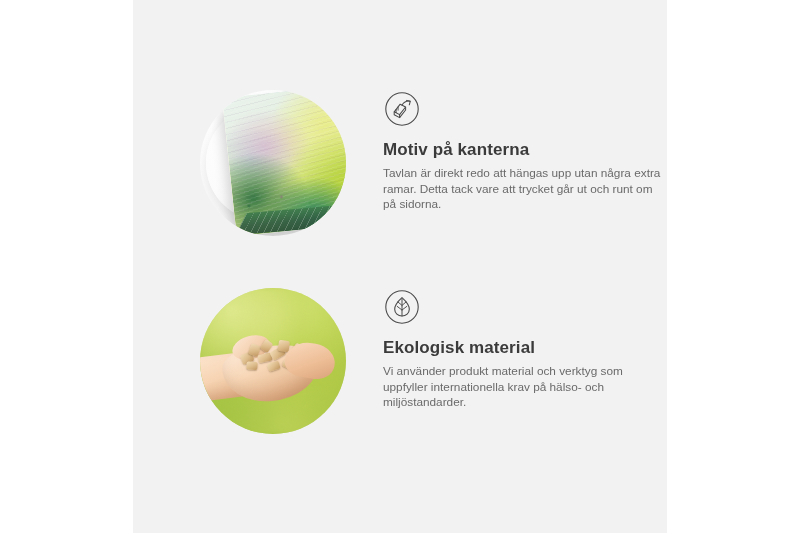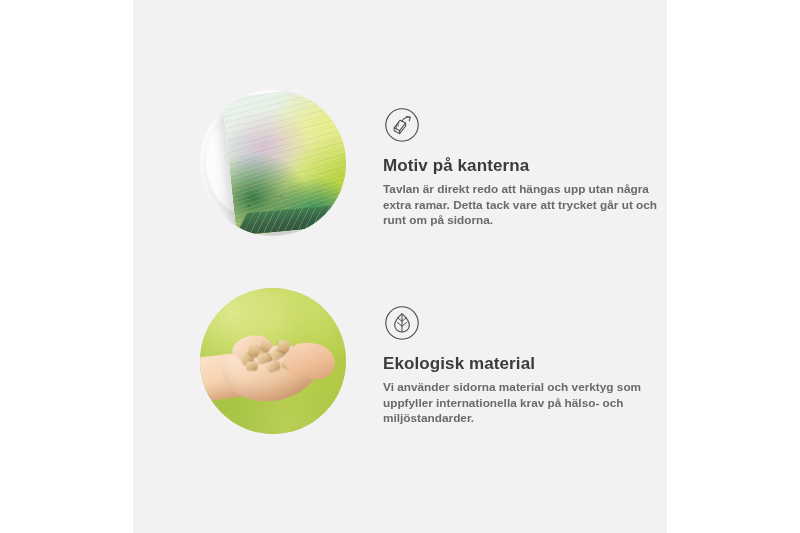--- a/index.html
+++ b/index.html
@@ -210,21 +210,21 @@
     position: absolute;
     background: linear-gradient(150deg, #f2dcb8 0%, #dcbb8a 55%, #bf9560 100%);
     border-radius: 2px;
     box-shadow: 0 1px 1.5px rgba(90,60,25,0.35);
   }
 
   
   .content {
     position: absolute;
     left: 250px;
-    top: 16px;
+    top: 0;
     width: 290px;
   }
 
   .icon-circle {
     width: 38px;
     height: 38px;
     display: block;
   }
 
   .feature-title {
@@ -235,21 +235,20 @@
     letter-spacing: 0.1px;
     line-height: 1.2;
   }
 
   .feature-body {
     margin: 6px 0 0 0;
     font-size: 11.8px;
     line-height: 15.5px;
     color: #6a6a6a;
     max-width: 280px;
-    font-weight: bold;
   }
 </style>
 </head>
 <body>
 
 <div class="page">
 
   <div class="panel">
 
     <div class="feature feature-1">
@@ -316,18 +315,18 @@
           <svg width="38" height="38" viewBox="0 0 38 38" fill="none" aria-hidden="true">
             <circle cx="19" cy="19" r="16.2" stroke="#4a4a4a" stroke-width="1.1" fill="none"></circle>
             <path d="M19 9.6 C23.9 14.0 26.3 18.0 26.3 21.2 C26.3 25.1 23.0 28.0 19 28.0
                      C15.0 28.0 11.7 25.1 11.7 21.2 C11.7 18.0 14.1 14.0 19 9.6 Z" stroke="#4a4a4a" stroke-width="1.1" stroke-linejoin="round" fill="none"></path>
             <path d="M19 11.0 L19 28.0" stroke="#4a4a4a" stroke-width="1.0" stroke-linecap="round"></path>
             <path d="M19 17.4 L15.0 14.0 M19 17.4 L23.0 14.0
                      M19 22.0 L14.2 18.4 M19 22.0 L23.8 18.4" stroke="#4a4a4a" stroke-width="0.95" stroke-linecap="round"></path>
           </svg>
         </span>
         <h2 class="feature-title">Ekologisk material</h2>
-        <p class="feature-body">Vi använder sidorna material och verktyg som uppfyller internationella krav på hälso- och miljöstandarder.</p>
+        <p class="feature-body">Vi använder produkt material och verktyg som uppfyller internationella krav på hälso- och miljöstandarder.</p>
       </div>
     </div>
 
   </div>
 </div>
 
 </body></html>

